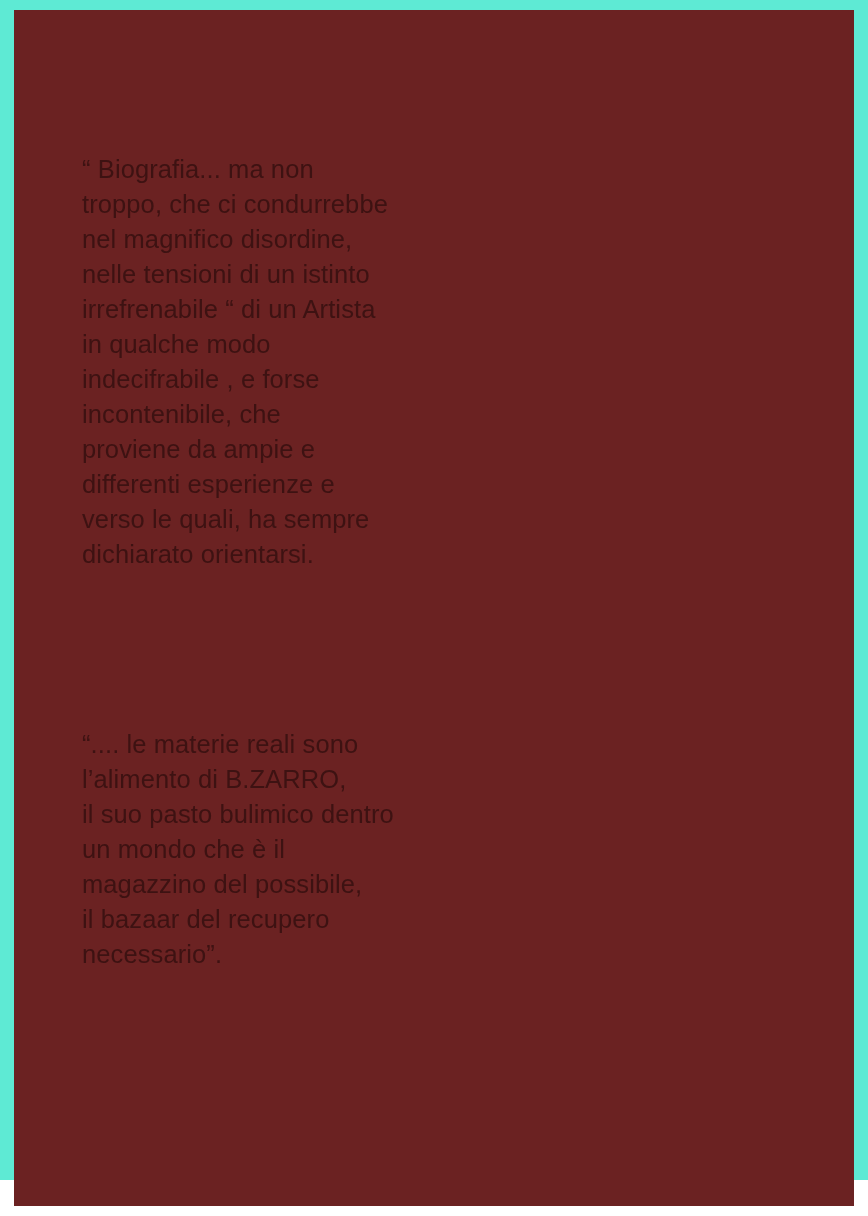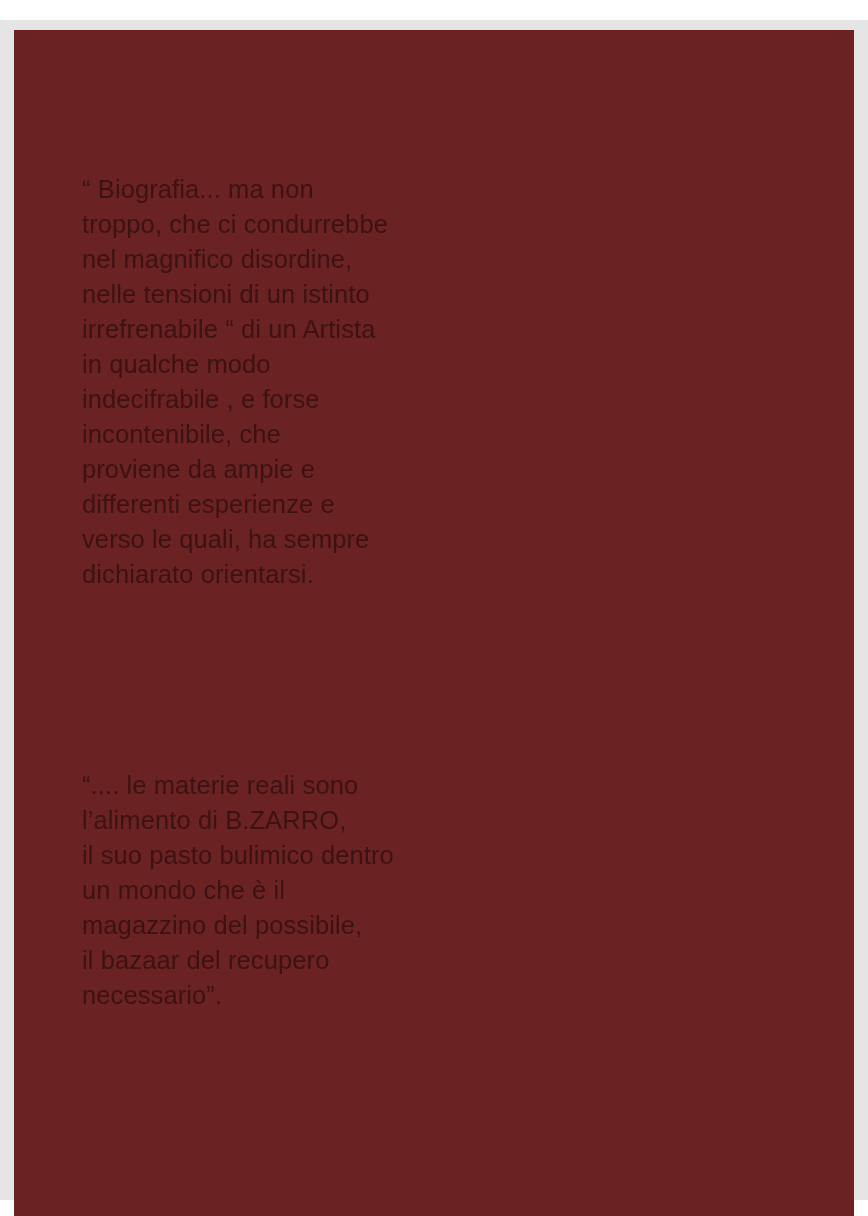--- a/index.html
+++ b/index.html
@@ -10,23 +10,22 @@
   body {
     width: 868px;
     height: 1216px;
     font-family: "Liberation Sans", sans-serif;
     overflow: hidden;
   }
   .page {
     position: relative;
     width: 868px;
     height: 1180px;
-    background: #e5e5e5;
+    background: #5eead4;
     box-sizing: border-box;
-    margin-top: 20px;
   }
   .poster {
     position: absolute;
     left: 14px;
     top: 10px;
     width: 840px;
     height: 1196px;
     background: #6b2222;
     box-sizing: border-box;
   }
@@ -39,21 +38,21 @@
     white-space: pre-wrap;
     font-weight: 400;
   }
   #quote-1 {
     left: 68px;
     top: 142px;
     width: 430px;
   }
   #quote-2 {
     left: 68px;
-    top: 738px;
+    top: 717px;
     width: 430px;
   }
   .footer {
     position: absolute;
     left: 0;
     right: 0;
     top: 1128px;
     text-align: center;
     color: #ffffff;
     font-size: 18.5px;

